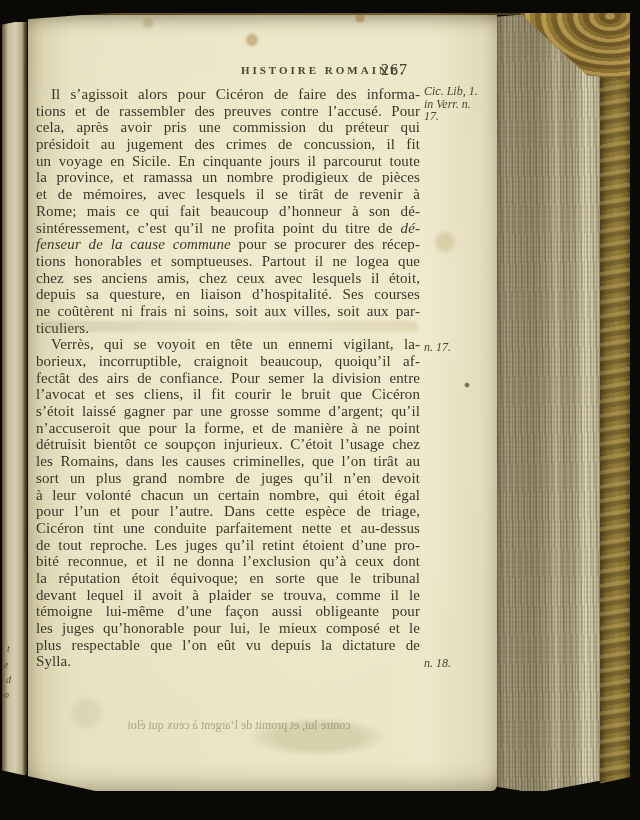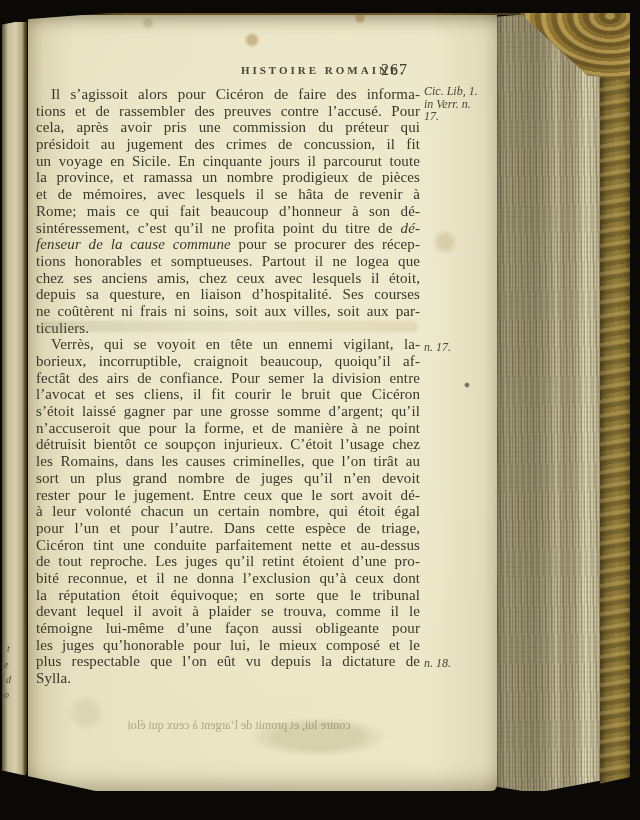--- a/index.html
+++ b/index.html
@@ -146,39 +146,38 @@
       <span class="page-number">267</span>
     </div>
 
     <div class="body-block">
         <div class="line indent"><span>Il s’agissoit alors pour Cicéron de faire des informa-</span></div>
         <div class="line"><span>tions et de rassembler des preuves contre l’accusé. Pour</span></div>
         <div class="line"><span>cela, après avoir pris une commission du préteur qui</span></div>
         <div class="line"><span>présidoit au jugement des crimes de concussion, il fit</span></div>
         <div class="line"><span>un voyage en Sicile. En cinquante jours il parcourut toute</span></div>
         <div class="line"><span>la province, et ramassa un nombre prodigieux de pièces</span></div>
-        <div class="line"><span>et de mémoires, avec lesquels il se hâta de revenir à</span></div>
+        <div class="line"><span>et de mémoires, avec lesquels il se tirât de revenir à</span></div>
         <div class="line"><span>Rome; mais ce qui fait beaucoup d’honneur à son dé-</span></div>
         <div class="line"><span>sintéressement, c’est qu’il ne profita point du titre de </span><i>dé-</i></div>
         <div class="line"><i>fenseur de la cause commune</i><span> pour se procurer des récep-</span></div>
         <div class="line"><span>tions honorables et somptueuses. Partout il ne logea que</span></div>
         <div class="line"><span>chez ses anciens amis, chez ceux avec lesquels il étoit,</span></div>
         <div class="line"><span>depuis sa questure, en liaison d’hospitalité. Ses courses</span></div>
         <div class="line"><span>ne coûtèrent ni frais ni soins, soit aux villes, soit aux par-</span></div>
         <div class="line no-just"><span>ticuliers.</span></div>
         <div class="line indent"><span>Verrès, qui se voyoit en tête un ennemi vigilant, la-</span></div>
         <div class="line"><span>borieux, incorruptible, craignoit beaucoup, quoiqu’il af-</span></div>
         <div class="line"><span>fectât des airs de confiance. Pour semer la division entre</span></div>
         <div class="line"><span>l’avocat et ses cliens, il fit courir le bruit que Cicéron</span></div>
         <div class="line"><span>s’étoit laissé gagner par une grosse somme d’argent; qu’il</span></div>
         <div class="line"><span>n’accuseroit que pour la forme, et de manière à ne point</span></div>
         <div class="line"><span>détruisit bientôt ce soupçon injurieux. C’étoit l’usage chez</span></div>
         <div class="line"><span>les Romains, dans les causes criminelles, que l’on tirât au</span></div>
         <div class="line"><span>sort un plus grand nombre de juges qu’il n’en devoit</span></div>
-        <div class="line"><span>rester pour le jugement. Entre ceux que le sort avoit dé-</span></div>
         <div class="line"><span>à leur volonté chacun un certain nombre, qui étoit égal</span></div>
         <div class="line"><span>pour l’un et pour l’autre. Dans cette espèce de triage,</span></div>
         <div class="line"><span>Cicéron tint une conduite parfaitement nette et au-dessus</span></div>
         <div class="line"><span>de tout reproche. Les juges qu’il retint étoient d’une pro-</span></div>
         <div class="line"><span>bité reconnue, et il ne donna l’exclusion qu’à ceux dont</span></div>
         <div class="line"><span>la réputation étoit équivoque; en sorte que le tribunal</span></div>
         <div class="line"><span>devant lequel il avoit à plaider se trouva, comme il le</span></div>
         <div class="line"><span>témoigne lui-même d’une façon aussi obligeante pour</span></div>
         <div class="line"><span>les juges qu’honorable pour lui, le mieux composé et le</span></div>
         <div class="line"><span>plus respectable que l’on eût vu depuis la dictature de</span></div>

